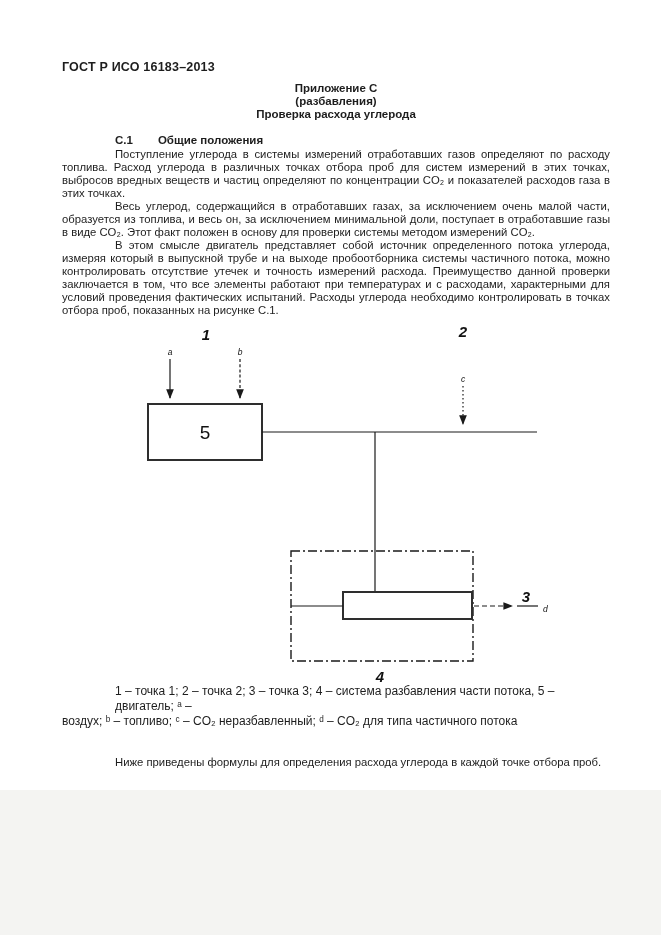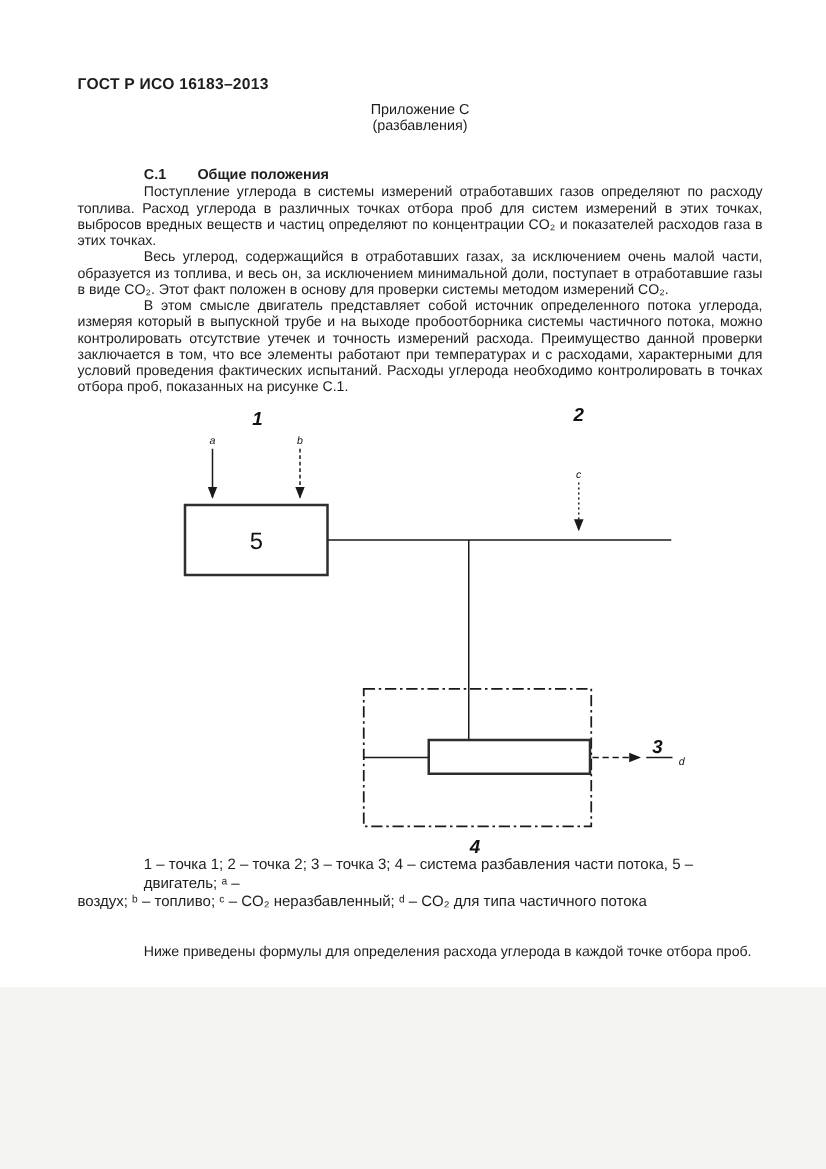--- a/index.html
+++ b/index.html
@@ -10,21 +10,21 @@
     font-family:"Liberation Sans", sans-serif;
     color:#1d1d1d;
     overflow:hidden;
   }
   .doc-header{
     position:absolute;left:62px;top:60px;
     font-size:12.5px;font-weight:bold;letter-spacing:.2px;
   }
   .titles{
     position:absolute;left:62px;top:82px;width:548px;
-    text-align:center;font-weight:normal;font-size:11.5px;line-height:13px;
+    text-align:center;font-weight:bold;font-size:11.5px;line-height:13px;
   }
   .section-heading{
     position:absolute;left:115px;
     font-weight:bold;font-size:11.5px;white-space:nowrap;
   }
   .section-heading .sec-num{display:inline-block;margin-right:25px;}
   .h-c1{top:134px;}
   .h-c2{top:782px;}
   .textblock{
     position:absolute;left:62px;top:148px;width:548px;
@@ -66,20 +66,21 @@
 </head>
 <body>
 
 <div class="page">
 
   <div class="doc-header">ГОСТ Р ИСО 16183–2013</div>
 
   <div class="titles">
     <div>Приложение С</div>
     <div>(разбавления)</div>
+    <div>Проверка расхода углерода</div>
   </div>
 
   <div class="section-heading h-c1">
     <span class="sec-num">С.1</span><span>Общие положения</span>
   </div>
 
   <div class="textblock">
     <p>Поступление углерода в системы измерений отработавших газов определяют по расходу топлива. Расход углерода в различных точках отбора проб для систем измерений в этих точках, выбросов вредных веществ и частиц определяют по концентрации CO₂ и показателей расходов газа в этих точках.</p>
     <p>Весь углерод, содержащийся в отработавших газах, за исключением очень малой части, образуется из топлива, и весь он, за исключением минимальной доли, поступает в отработавшие газы в виде CO₂. Этот факт положен в основу для проверки системы методом измерений CO₂.</p>
     <p>В этом смысле двигатель представляет собой источник определенного потока углерода, измеряя который в выпускной трубе и на выходе пробоотборника системы частичного потока, можно контролировать отсутствие утечек и точность измерений расхода. Преимущество данной проверки заключается в том, что все элементы работают при температурах и с расходами, характерными для условий проведения фактических испытаний. Расходы углерода необходимо контролировать в точках отбора проб, показанных на рисунке С.1.</p>

